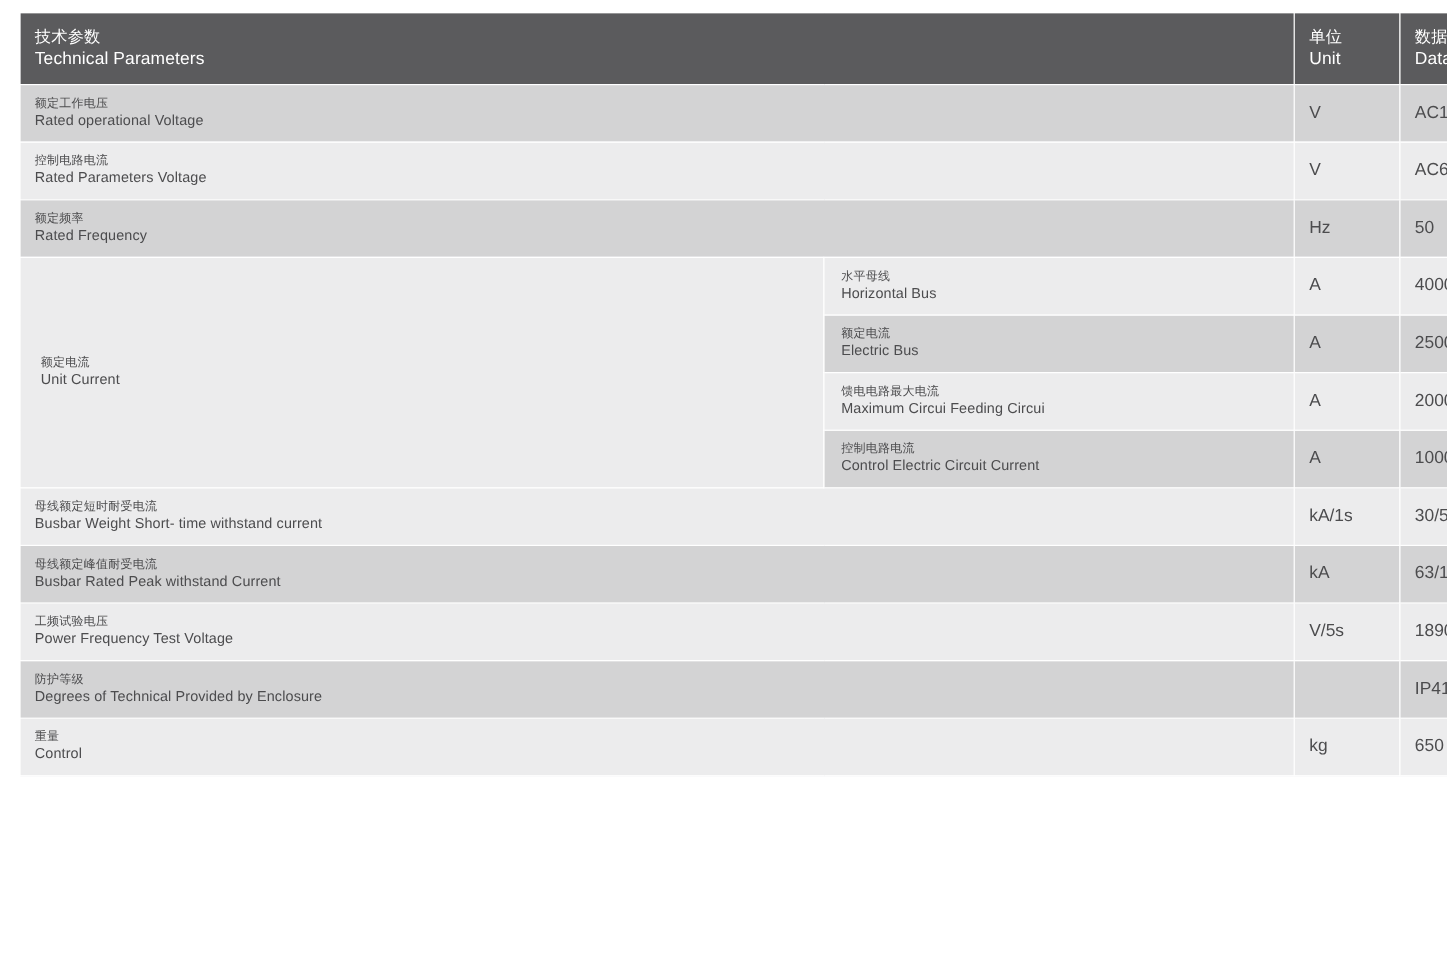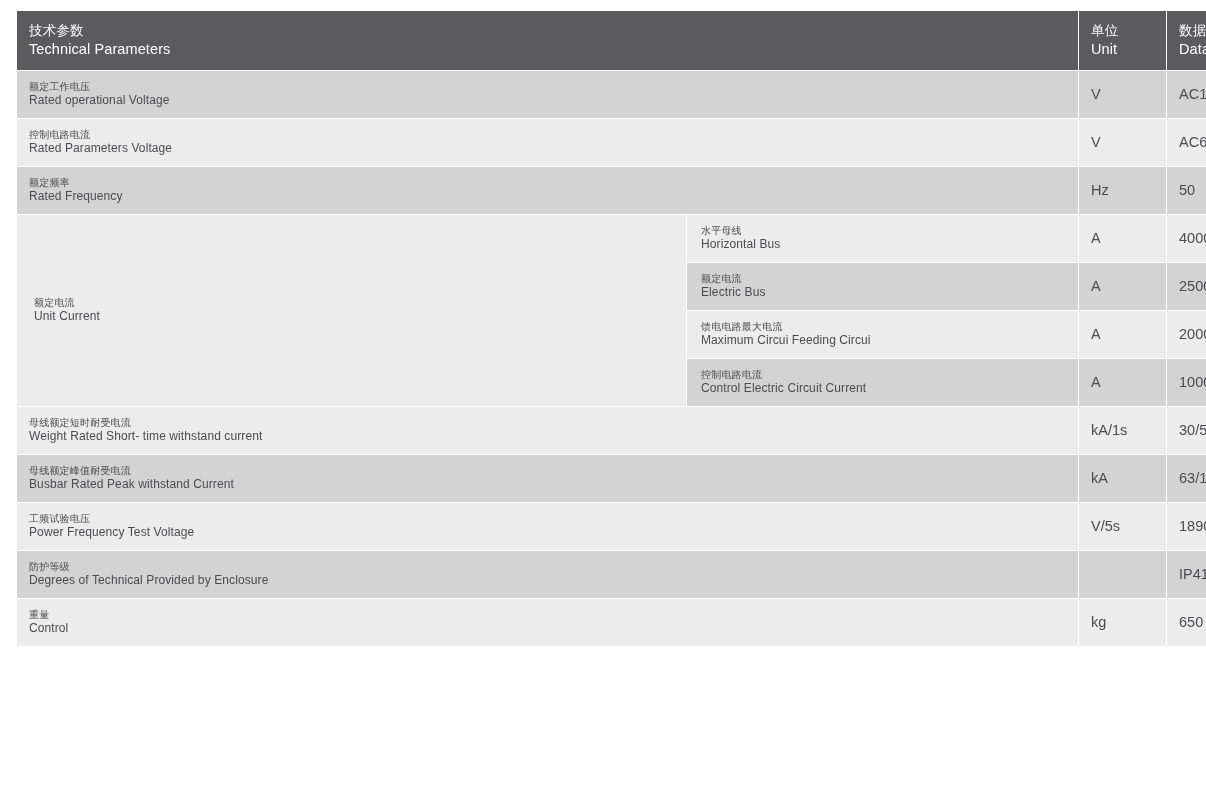--- a/index.html
+++ b/index.html
@@ -212,21 +212,21 @@
         </td>
         <td>
           <div class="cell val">1000</div>
         </td>
       </tr>
 
       <tr class="rowB">
         <td colspan="2">
           <div class="cell">
             <span class="zh">母线额定短时耐受电流</span>
-            <span class="en">Weight Rated Short- time withstand current</span>
+            <span class="en">Busbar Weight Short- time withstand current</span>
           </div>
         </td>
         <td>
           <div class="cell unit">kA/1s</div>
         </td>
         <td>
           <div class="cell val">30/50/80</div>
         </td>
       </tr>
 

